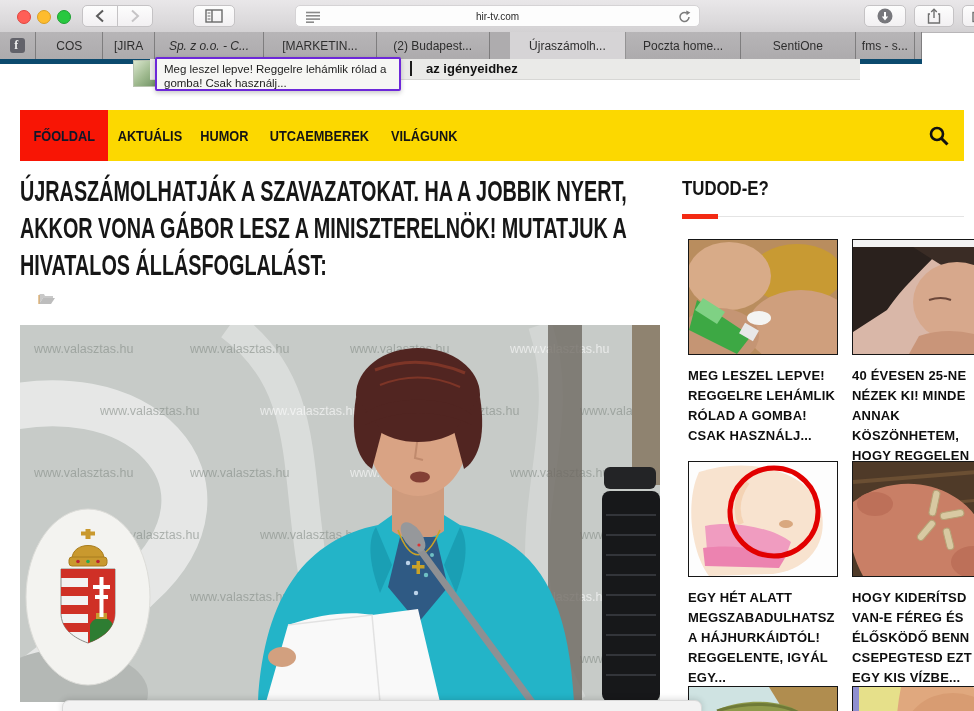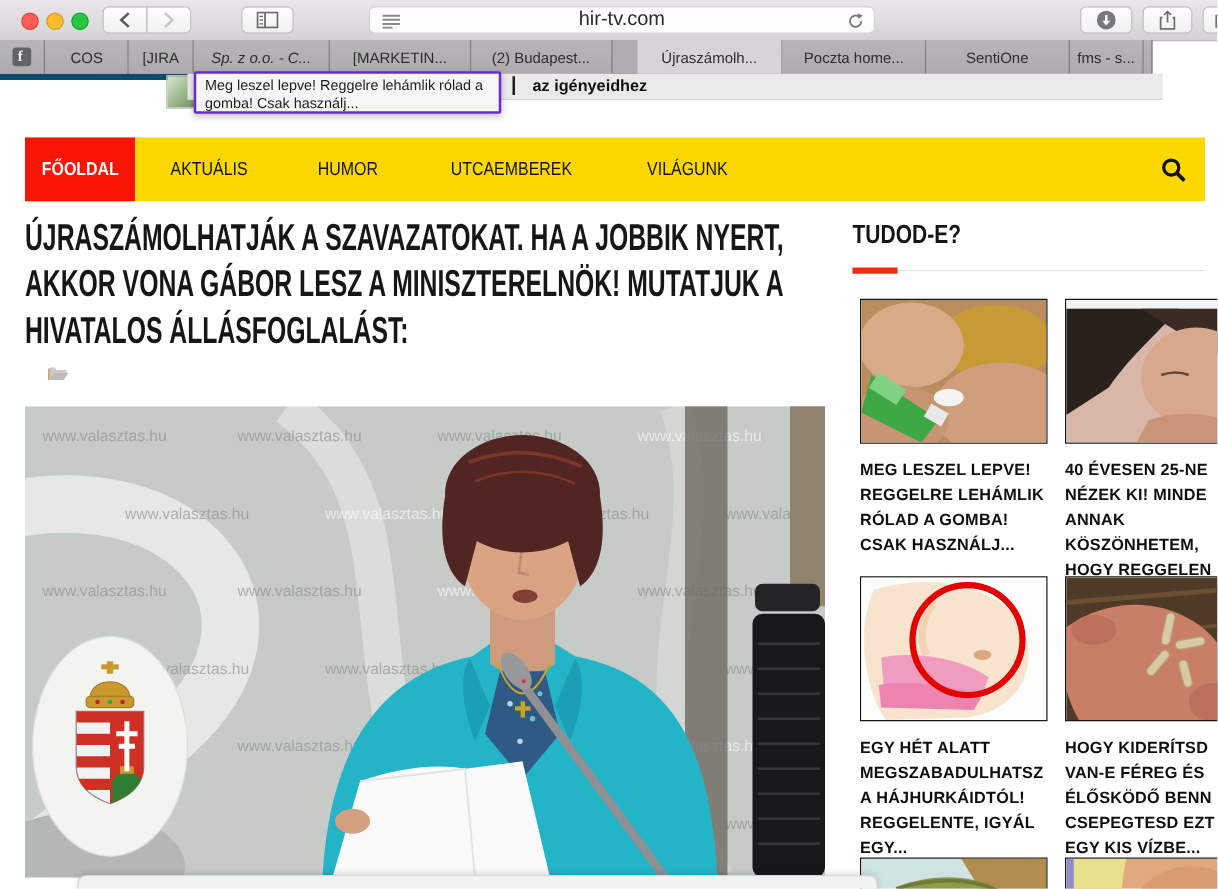--- a/index.html
+++ b/index.html
@@ -18,55 +18,55 @@
               display:flex;align-items:center;justify-content:center;}
   .btn-back{left:82px;width:36px;border-top-right-radius:0;border-bottom-right-radius:0;}
   .btn-fwd{left:117px;width:36px;border-top-left-radius:0;border-bottom-left-radius:0;}
   .btn-side{left:193px;width:42px;}
   .btn-down{left:864px;width:42px;}
   .btn-share{left:914px;width:40px;}
   .btn-tabs{left:962px;width:34px;}
   .addressbar{position:absolute;left:295px;top:5px;width:405px;height:22px;background:#fdfdfd;
               border:1px solid #d5d3d5;border-radius:5px;box-sizing:border-box;
               display:flex;align-items:center;justify-content:center;}
-  .addr-text{font-size:16px;color:#2b2b2b;}
+  .addr-text{font-size:10px;color:#2b2b2b;}
   .reader-icon{position:absolute;left:9px;top:5px;}
   .refresh-icon{position:absolute;right:8px;top:4px;}
 
   
   .tabbar{position:absolute;left:0;top:32px;width:922px;height:27px;display:flex;
           background:#aeacae;border-bottom:5px solid #0c4a6e;}
   .tab{height:27px;box-sizing:border-box;border-right:1px solid rgba(50,50,50,.4);
        display:flex;align-items:center;justify-content:center;overflow:hidden;
        font-size:12px;color:#2e2e2e;white-space:nowrap;background:linear-gradient(#b7b5b7,#adabad);}
   .tab.active{background:#d6d4d6;margin-left:20px;}
   .t0{width:38px;}.t1{width:70px;}.t2{width:54px;}.t3{width:114px;font-style:italic;}.t4{width:118px;}
   .t5{width:118px;}.t6{width:122px;}.t7{width:120px;}.t8{width:120px;}.t9{width:62px;}
   .t10{flex:1;justify-content:flex-start;padding-left:6px;}
   .fb-ico{width:15px;height:15px;border-radius:3px;background:#62626a;position:relative;}
   .fb-ico::after{content:"f";position:absolute;left:4px;top:0px;color:#efefef;
                  font:bold 12px "Liberation Serif",serif;}
 
   
-  .banner-strip{position:absolute;left:150px;top:59px;width:780px;height:20px;background:#eaeae8;
+  .banner-strip{position:absolute;left:150px;top:59px;width:710px;height:20px;background:#eaeae8;
                 border-bottom:1px solid #d7d7d5;}
   .banner-divider{position:absolute;left:260px;top:2px;width:2px;height:15px;background:#1c1c1c;}
   .banner-text{position:absolute;left:276px;top:2px;font-size:13px;font-weight:bold;color:#111;}
   .mini-thumb{position:absolute;left:133px;top:60px;width:22px;height:25px;
               background:linear-gradient(135deg,#d9e6cd,#9db88d 55%,#6f9263);border:1px solid #b9c4b0;}
   .tooltip{position:absolute;left:155px;top:57px;width:246px;height:34px;background:#f6f6f4;
            border:2px solid #6d28d9;border-radius:2px;box-shadow:0 2px 5px rgba(0,0,0,.22);
            padding:3px 7px;box-sizing:border-box;font-size:11.5px;line-height:14px;color:#1d1d1d;}
 
   
   .sitenav{position:absolute;left:20px;top:110px;width:944px;height:51px;background:#fcd800;
            display:flex;align-items:stretch;}
-  .nav-home{width:88px;background:#f81505;color:#ffffff;display:flex;align-items:center;justify-content:center;
+  .nav-home{width:88px;background:#f81505;color:#0f172a;display:flex;align-items:center;justify-content:center;
             font-size:15px;font-weight:bold;}
-  .nav-item{display:flex;align-items:center;padding:0 23px;color:#141414;font-size:15px;font-weight:normal;}
+  .nav-item{display:flex;align-items:center;padding:0 4px;color:#141414;font-size:15px;font-weight:bold;}
   .condense{display:inline-block;transform:scaleX(.85);transform-origin:center;white-space:nowrap;}
   .nav-search{position:absolute;right:14px;top:15px;width:22px;height:22px;}
 
   
   .headline{position:absolute;left:20px;top:172px;width:1000px;transform:scaleX(.66);
             transform-origin:0 0;font-size:30px;line-height:37px;font-weight:bold;color:#161616;
             letter-spacing:0;}
   .folder-ico{position:absolute;left:38px;top:292px;}
   .photo{position:absolute;left:20px;top:325px;width:640px;height:377px;}
 

